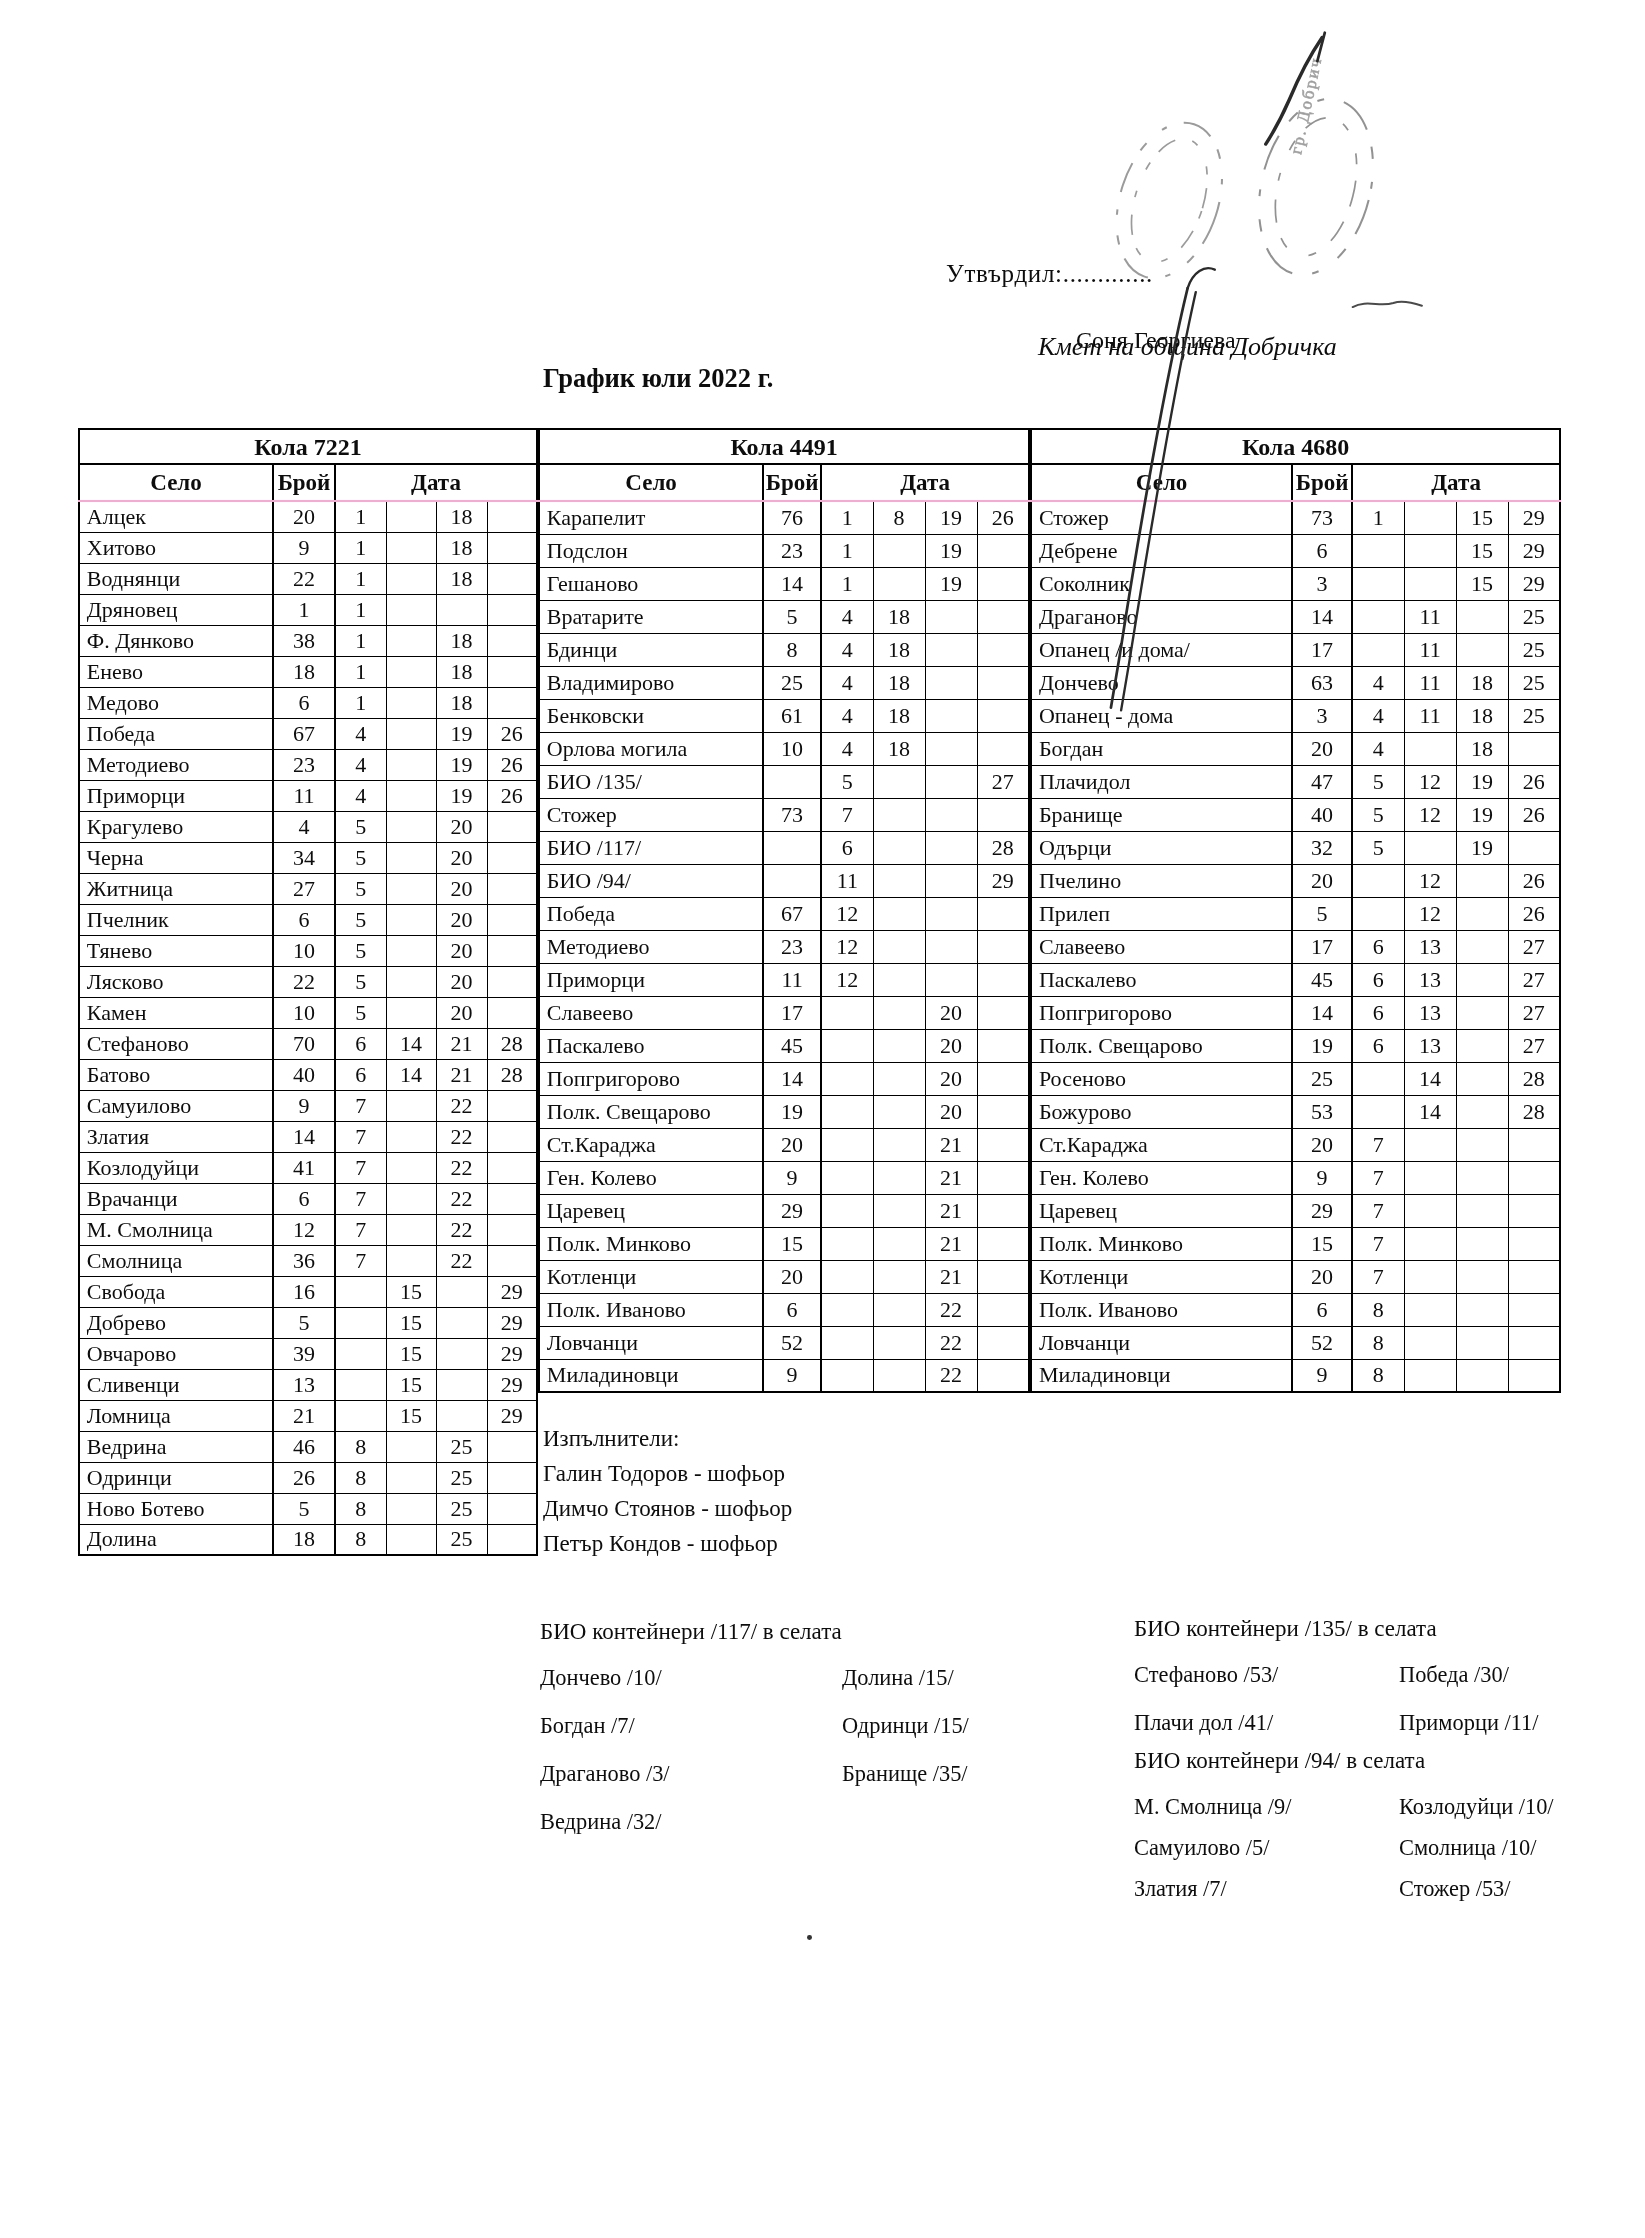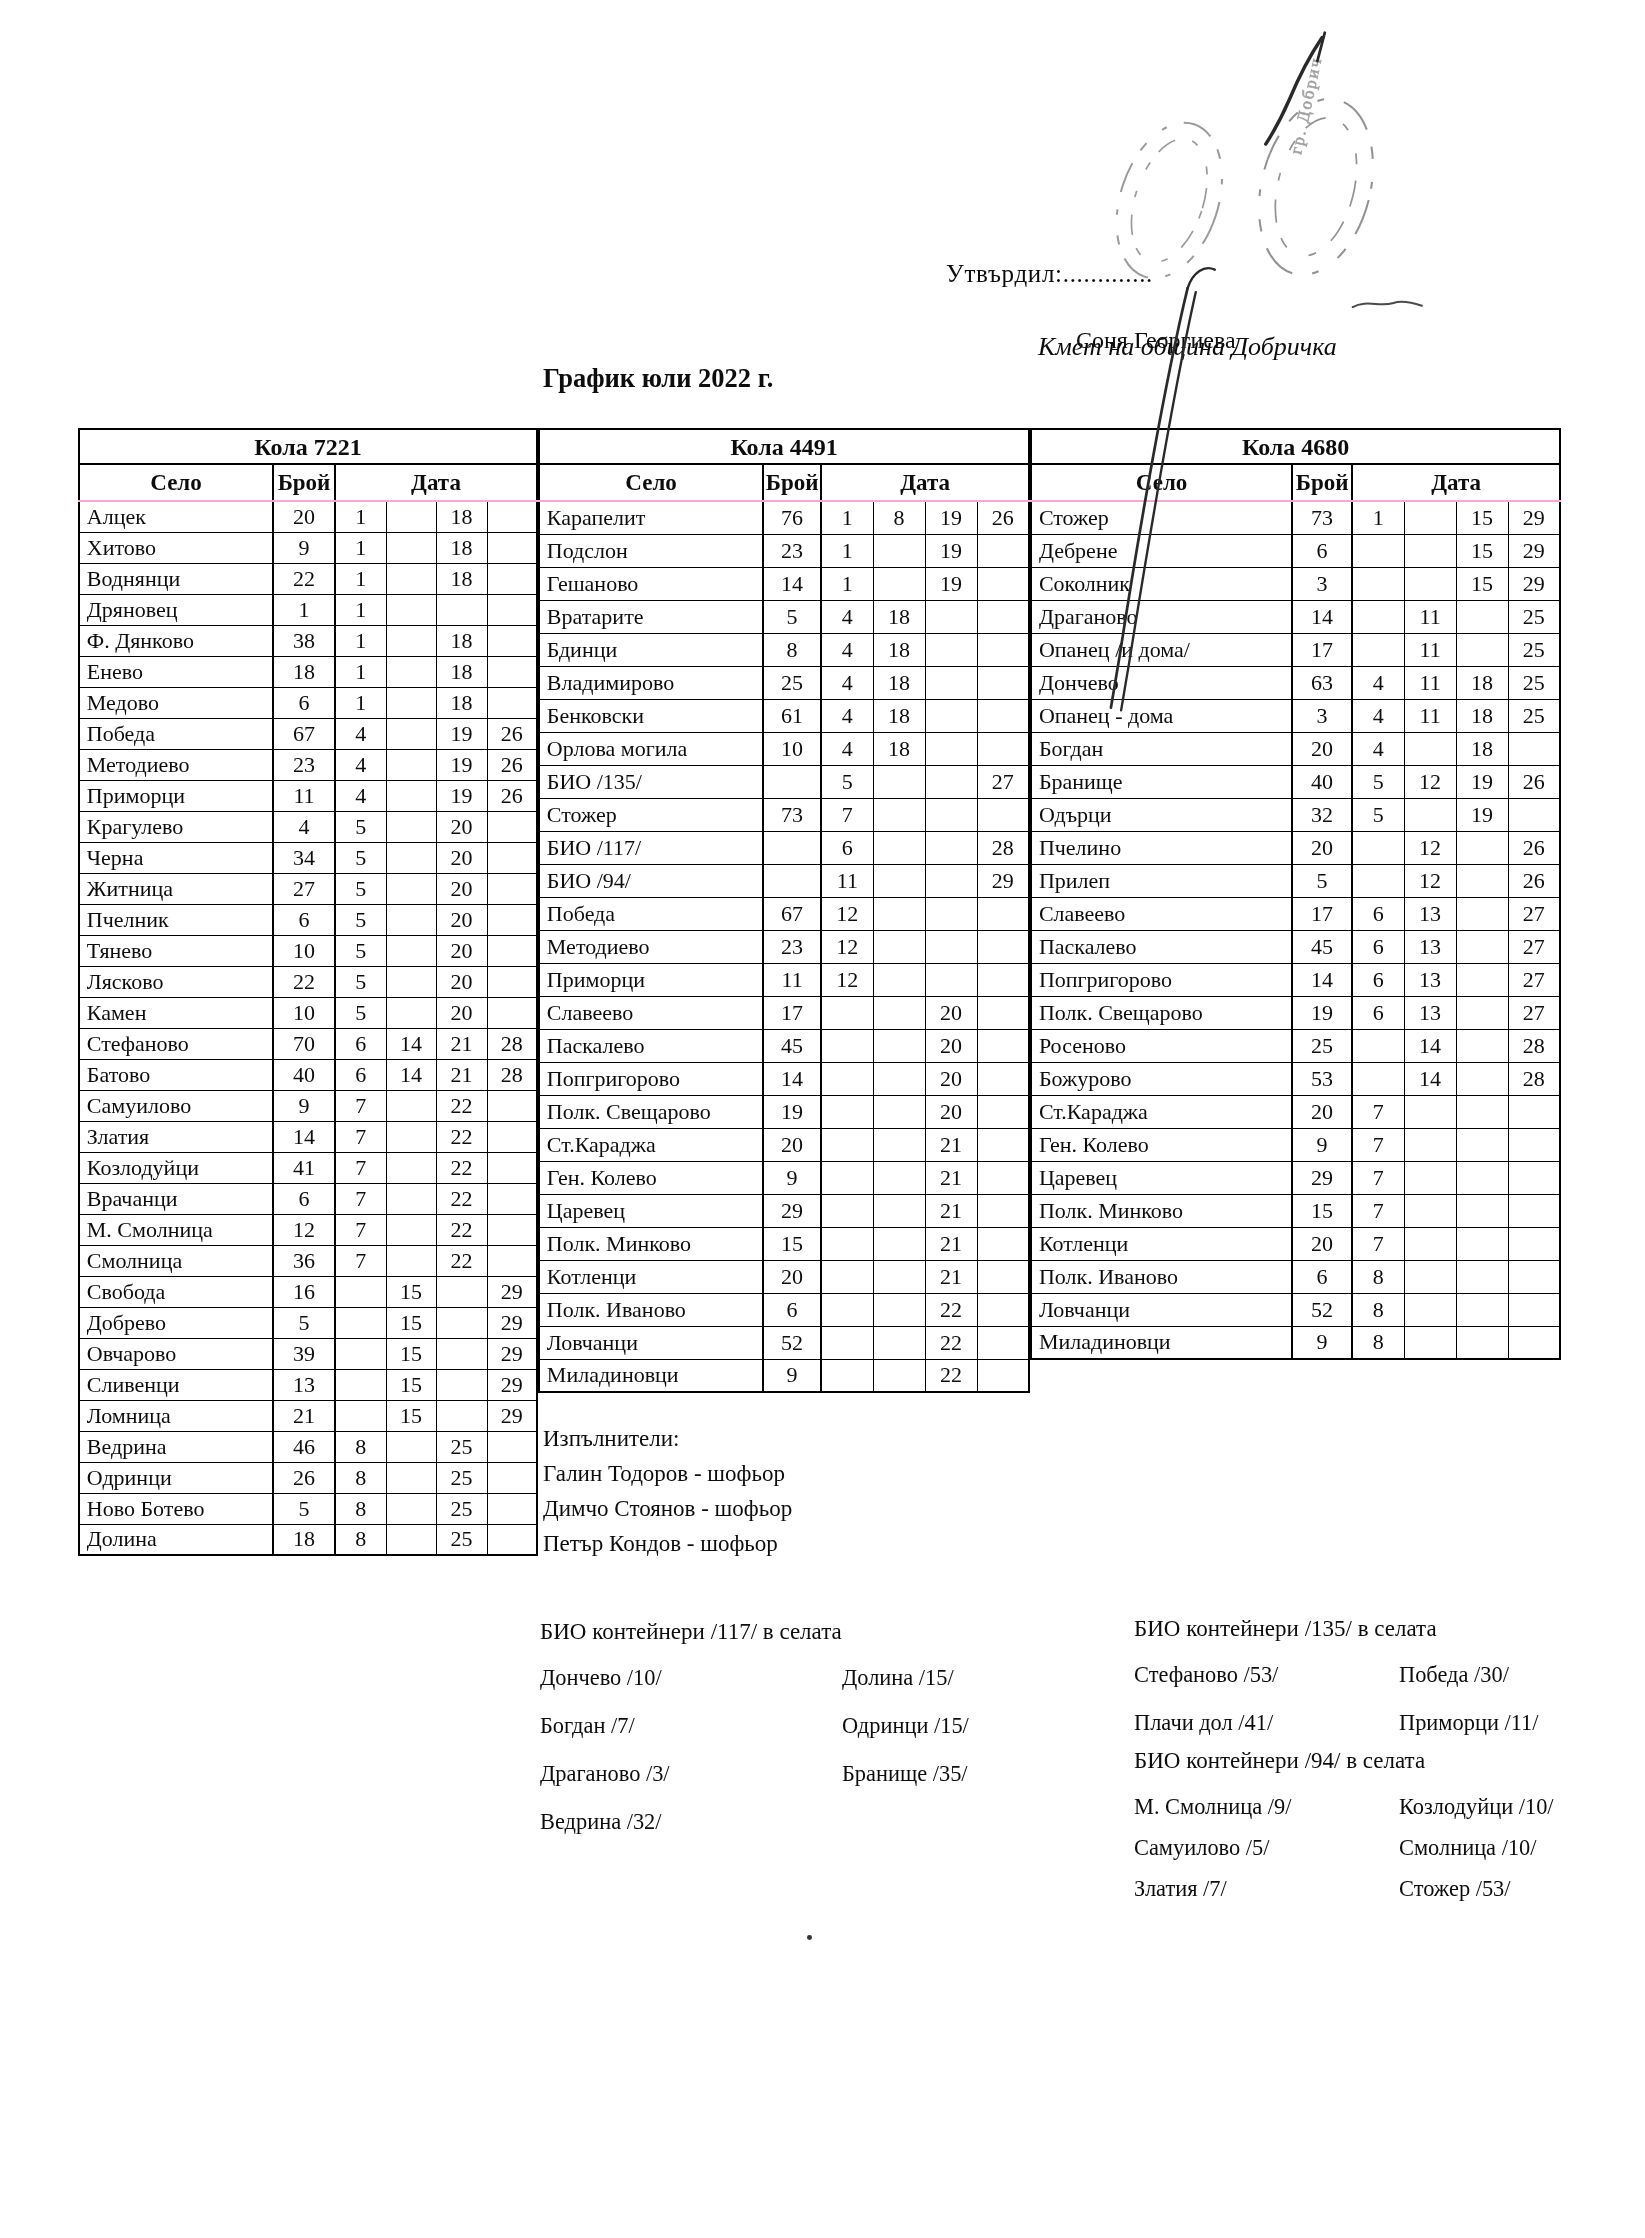--- a/index.html
+++ b/index.html
@@ -680,20 +680,28 @@
           </tr>
           <tr>
             <td class="village">Богдан</td>
             <td class="count">20</td>
             <td class="date">4</td>
             <td class="date"></td>
             <td class="date">18</td>
             <td class="date"></td>
           </tr>
           <tr>
+            <td class="village">Плачидол</td>
+            <td class="count">47</td>
+            <td class="date">5</td>
+            <td class="date">12</td>
+            <td class="date">19</td>
+            <td class="date">26</td>
+          </tr>
+          <tr>
             <td class="village">Бранище</td>
             <td class="count">40</td>
             <td class="date">5</td>
             <td class="date">12</td>
             <td class="date">19</td>
             <td class="date">26</td>
           </tr>
           <tr>
             <td class="village">Одърци</td>
             <td class="count">32</td>

